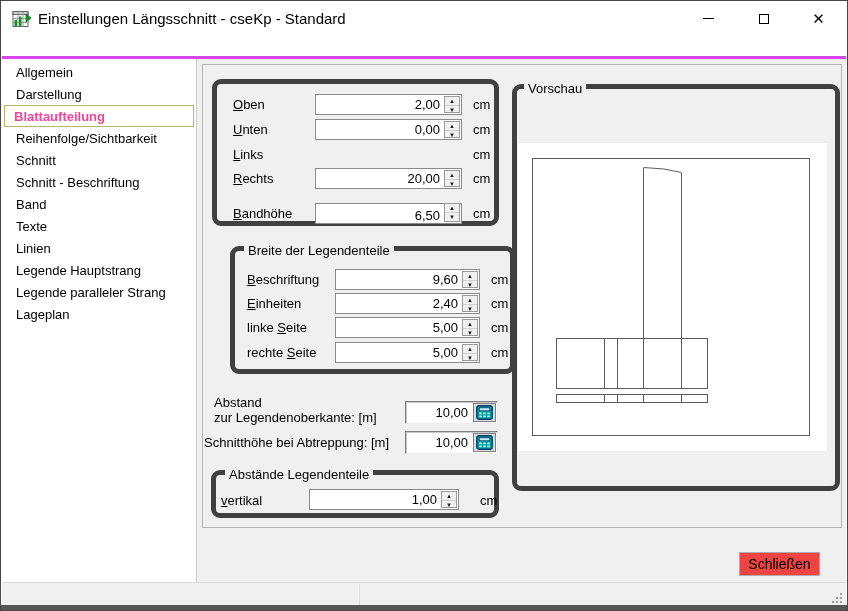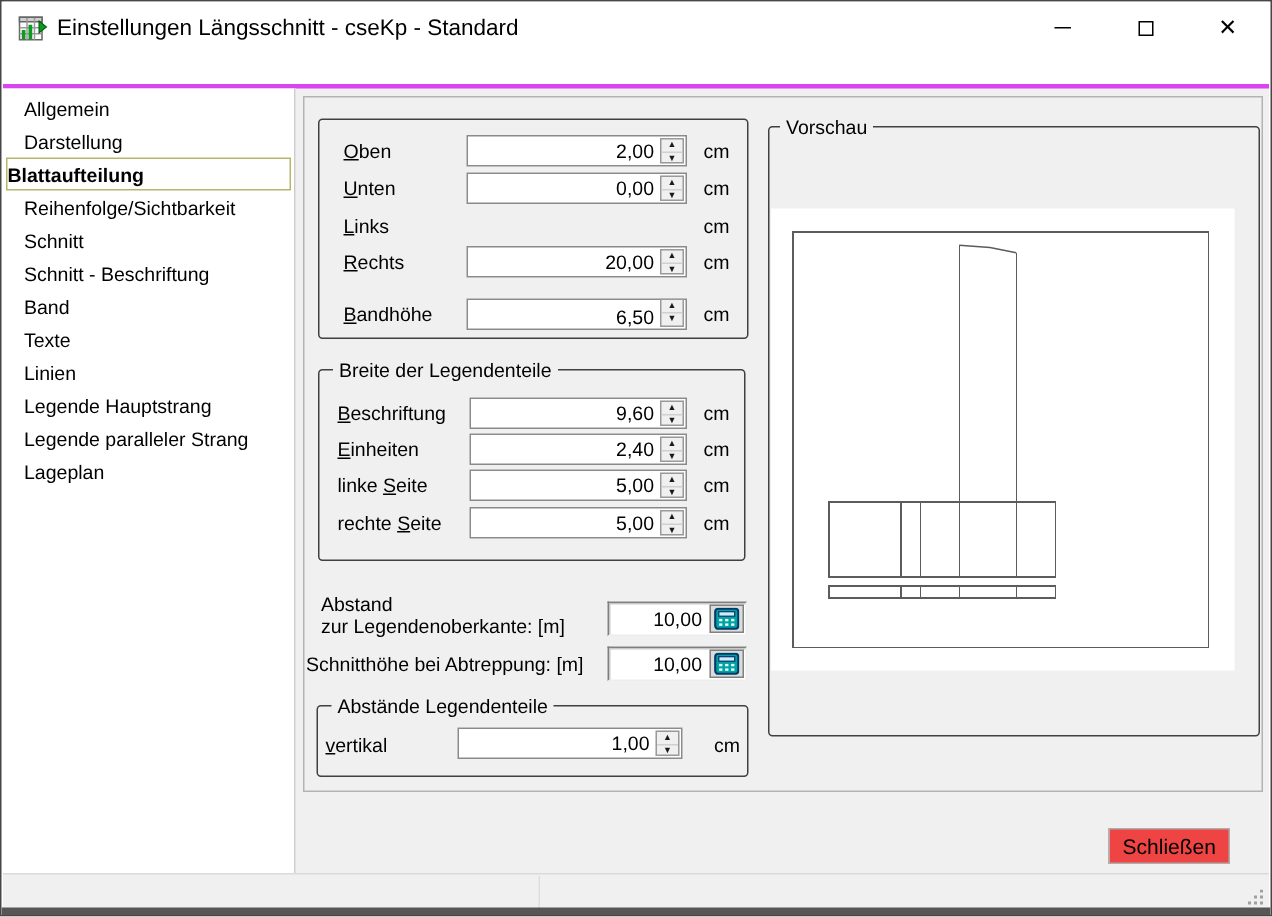--- a/index.html
+++ b/index.html
@@ -26,27 +26,27 @@
   .menu-item { display:inline-block; padding:2px 7px 0 8px; font-size:13px; height:22px; }
 
   
   .bodyarea { position:absolute; left:1px; top:58px; right:1px; bottom:5px; background:#f0f0f0; }
 
   
   .sidebar { position:absolute; left:0; top:0; width:195px; height:523px;
              background:#fff; border-right:1px solid #cccccc; padding-top:2px; }
   .nav-item { height:22px; line-height:21px; font-size:13px; padding-left:11px;
               border:1px solid transparent; margin:0 2px; white-space:nowrap; overflow:hidden; }
-  .nav-item.selected { color:#000000; font-weight:bold; border:1px solid #b5b56d; padding-left:0; }
+  .nav-item.selected { color:#ec4899; font-weight:bold; border:1px solid #b5b56d; padding-left:9px; }
 
   
   .main-panel { position:absolute; left:200px; top:5px; width:640px; height:464px;
                 background:#f0f0f0; border:1px solid #b3b3b3; }
 
-  .groupbox { position:absolute; border:1px solid #404040; border-radius:3px; }
+  .groupbox { position:absolute; border:5px solid #404040; border-radius:9px; }
   .gb-title { position:absolute; top:-8px; left:9px; background:#f0f0f0; padding:0 4px;
               font-size:13px; line-height:15px; white-space:nowrap; }
 
   .row-label { position:absolute; font-size:13px; white-space:nowrap; }
   .unit { position:absolute; font-size:13px; }
 
   .spinfield { position:absolute; height:21px; background:#fff; border:1px solid #8a8a8a; display:flex; }
   .spinfield .val { flex:1; min-width:0; border:0; outline:none; background:transparent;
                     text-align:right; font-size:13px; font-family:"Liberation Sans",sans-serif; padding:0 3px 0 0; }
   .spin { width:16px; margin:1px; border:1px solid #9a9a9a; background:#f0f0f0;
@@ -174,21 +174,21 @@
         <div class="spinfield" style="left:98px;top:119px;width:147px;align-items:flex-end;">
           <input class="val" value="6,50" style="">
           <div class="spin">
               <span class="up">▲</span>
               <span>▼</span>
             </div>
         </div>
         <div class="unit" style="left:256px;top:122px;">cm</div>
       </div>
 
-      <div class="groupbox" style="left:9px;top:181px;width:285px;height:128px;">
+      <div class="groupbox" style="left:27px;top:181px;width:285px;height:128px;">
         <div class="gb-title">Breite der Legendenteile</div>
 
         <div class="row-label" style="left:12px;top:21px;"><u>B</u>eschriftung</div>
         <div class="spinfield" style="left:100px;top:18px;width:145px;">
           <input class="val" value="9,60" style="">
           <div class="spin">
               <span class="up">▲</span>
               <span>▼</span>
             </div>
         </div>

